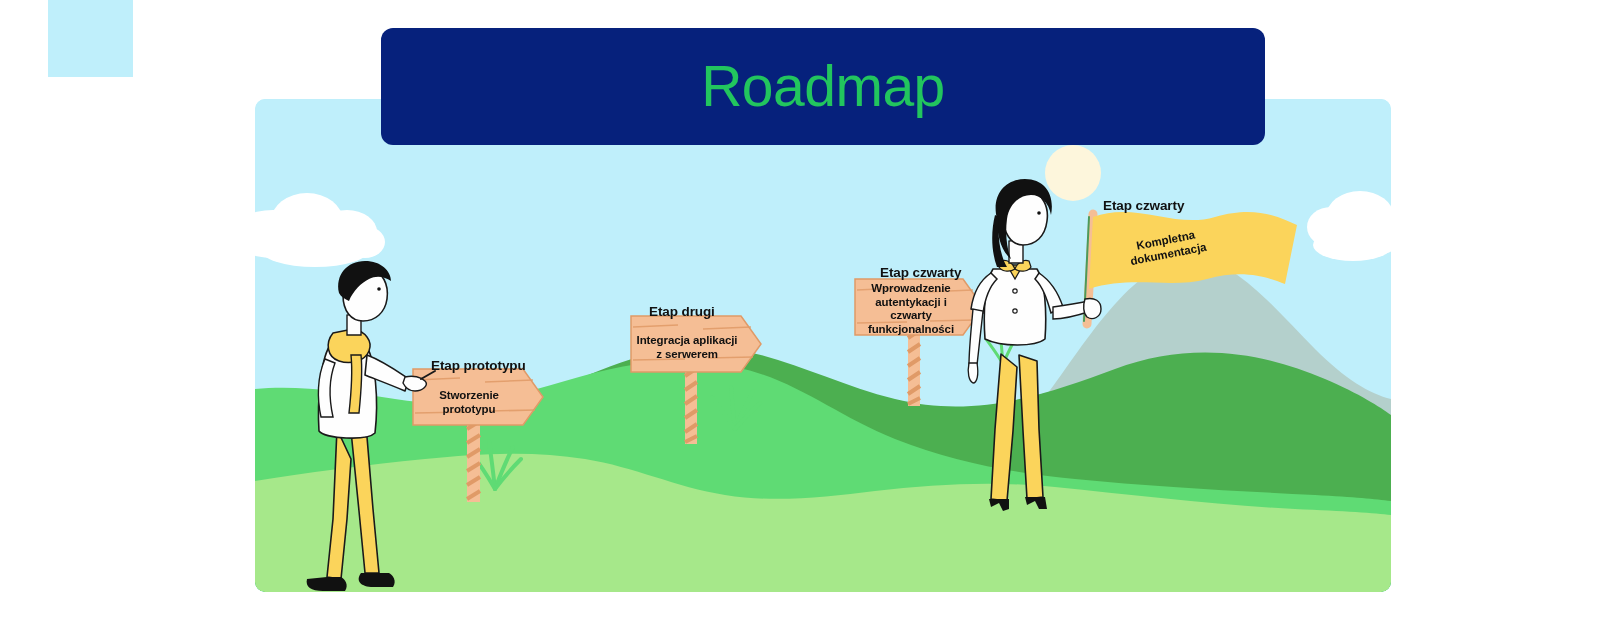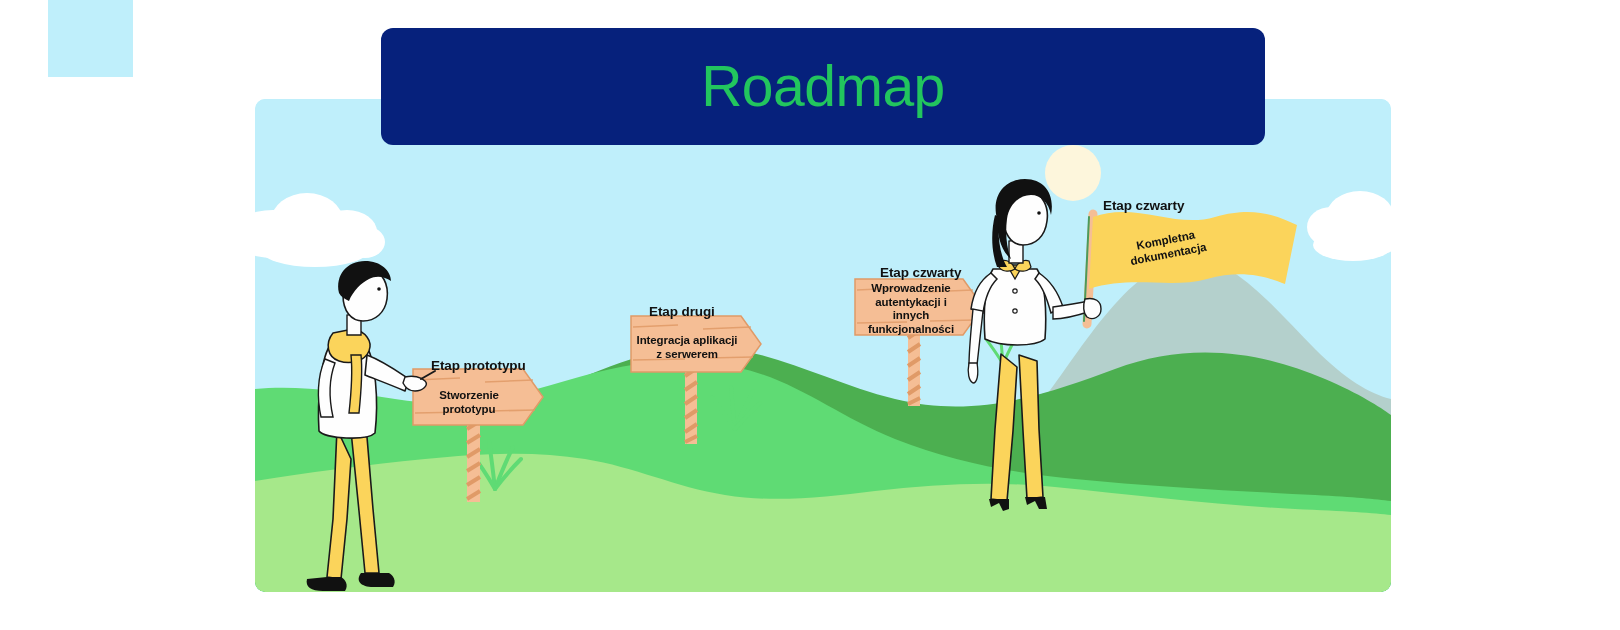--- a/index.html
+++ b/index.html
@@ -252,21 +252,21 @@
   <span class="sign-text" style="left:162px;top:290px;width:104px;">Stworzenie
 prototypu</span>
 
   <span class="stage-label" style="left:394px;top:205px;">Etap drugi</span>
   <span class="sign-text" style="left:378px;top:235px;width:108px;">Integracja aplikacji
 z serwerem</span>
 
   <span class="stage-label" style="left:625px;top:166px;">Etap czwarty</span>
   <span class="sign-text" style="left:605px;top:183px;width:102px;">Wprowadzenie
 autentykacji i
-innych
+czwarty
 funkcjonalności</span>
 
   <span class="stage-label" style="left:848px;top:99px;">Etap czwarty</span>
   <span class="flag-text" style="left:860px;top:134px;width:104px;">Kompletna
 dokumentacja</span>
 </div>
 
 <div class="banner">
   <span class="banner-title">Roadmap</span>
 </div>

